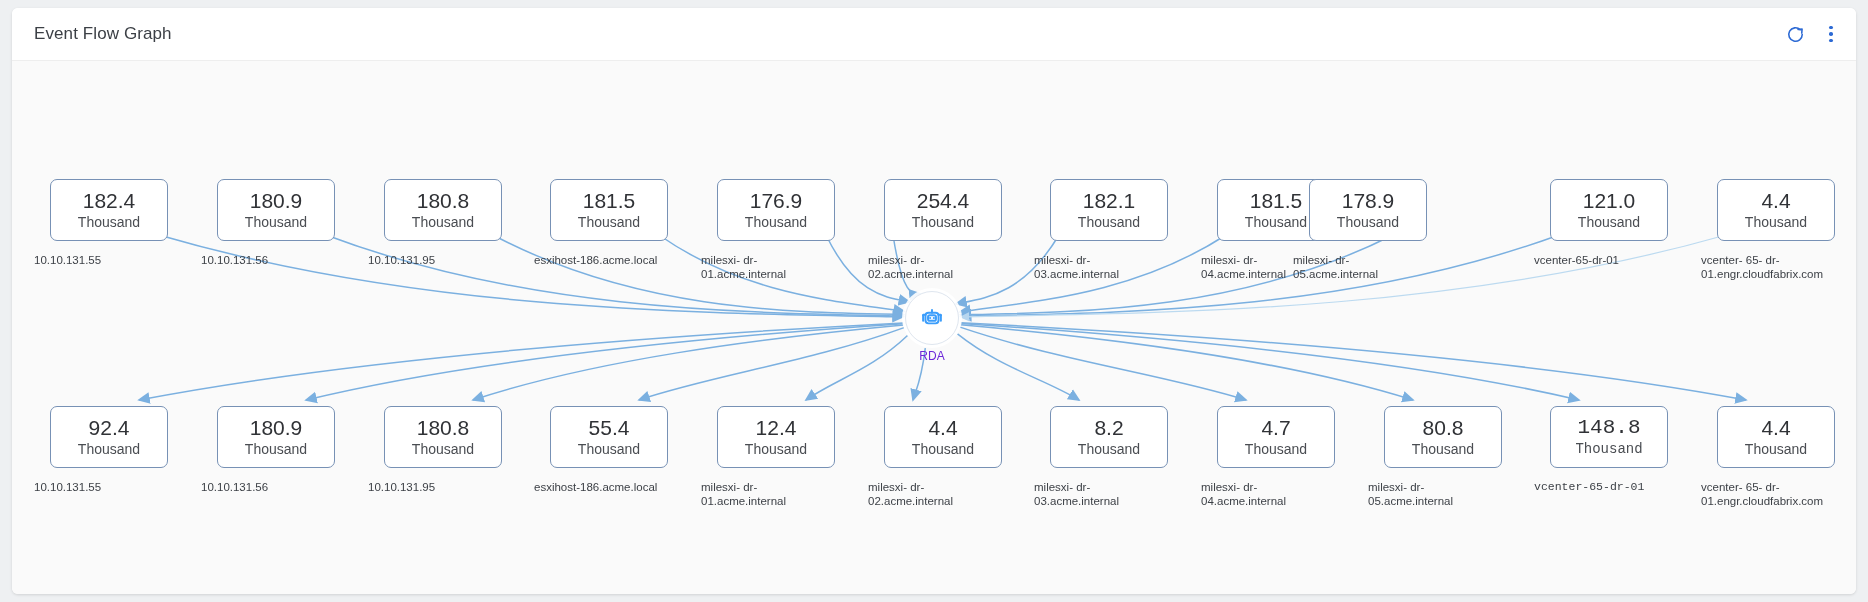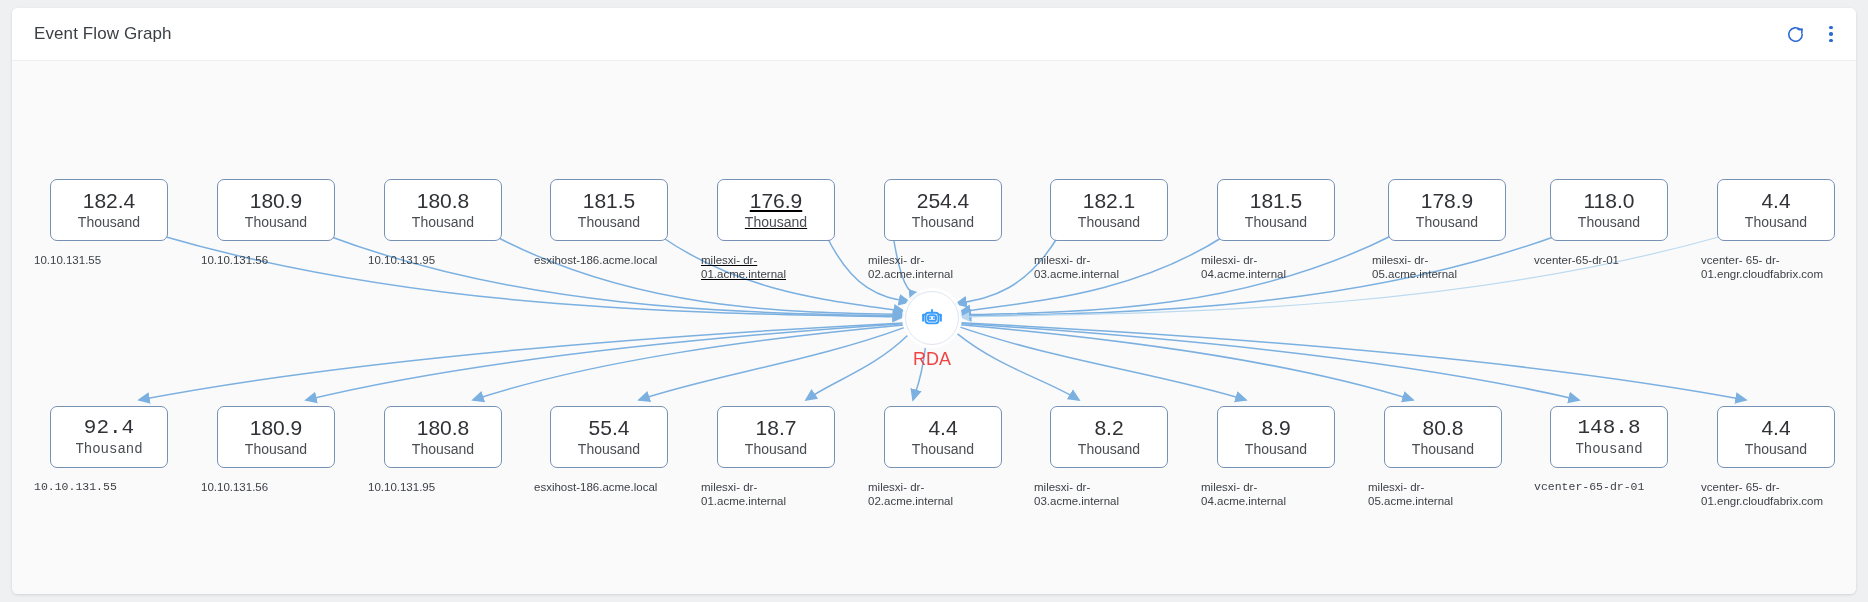--- a/index.html
+++ b/index.html
@@ -110,22 +110,22 @@
     width:52px;height:52px;
     margin:0 auto;
     background:#ffffff;
     border:1px solid #dfe6ef;
     border-radius:50%;
     display:flex;align-items:center;justify-content:center;
     box-shadow:0 0 0 3px rgba(255,255,255,.9);
   }
   .center-label{
     margin-top:4px;
-    font-size:18px;
-    color:#ef4444;
+    font-size:12px;
+    color:#6d28d9;
   }
 </style>
 </head>
 <body>
 
 <div class="card">
 
   <div class="card-header">
     <span class="card-title">Event Flow Graph</span>
     <div class="header-actions">
@@ -206,21 +206,21 @@
             </div>
             <div class="node-label">10.10.131.95</div>
           </div>
           <div class="node" style="left: 538px; top: 118px;">
             <div class="node-box">
               <div class="node-value">181.5</div>
               <div class="node-unit">Thousand</div>
             </div>
             <div class="node-label">esxihost-186.acme.local</div>
           </div>
-          <div class="node" style="left: 705px; top: 118px; text-decoration: underline;">
+          <div class="node" style="left: 705px; top: 118px;">
             <div class="node-box">
               <div class="node-value">176.9</div>
               <div class="node-unit">Thousand</div>
             </div>
             <div class="node-label">milesxi- dr-
 01.acme.internal</div>
           </div>
           <div class="node" style="left: 872px; top: 118px;">
             <div class="node-box">
               <div class="node-value">254.4</div>
@@ -238,46 +238,46 @@
 03.acme.internal</div>
           </div>
           <div class="node" style="left: 1205px; top: 118px;">
             <div class="node-box">
               <div class="node-value">181.5</div>
               <div class="node-unit">Thousand</div>
             </div>
             <div class="node-label">milesxi- dr-
 04.acme.internal</div>
           </div>
-          <div class="node" style="left: 1376px; top: 118px;">
+          <div class="node" style="left: 1297px; top: 118px;">
             <div class="node-box">
               <div class="node-value">178.9</div>
               <div class="node-unit">Thousand</div>
             </div>
             <div class="node-label">milesxi- dr-
 05.acme.internal</div>
           </div>
           <div class="node" style="left: 1538px; top: 118px;">
             <div class="node-box">
-              <div class="node-value">118.0</div>
+              <div class="node-value">121.0</div>
               <div class="node-unit">Thousand</div>
             </div>
             <div class="node-label">vcenter-65-dr-01</div>
           </div>
           <div class="node" style="left: 1705px; top: 118px;">
             <div class="node-box">
               <div class="node-value">4.4</div>
               <div class="node-unit">Thousand</div>
             </div>
             <div class="node-label">vcenter- 65- dr-
 01.engr.cloudfabrix.com</div>
           </div>
         </div>
       <div id="bottom-row">
-          <div class="node" style="left: 38px; top: 345px; font-family: Liberation Mono, monospace;">
+          <div class="node" style="left: 38px; top: 345px;">
             <div class="node-box">
               <div class="node-value">92.4</div>
               <div class="node-unit">Thousand</div>
             </div>
             <div class="node-label">10.10.131.55</div>
           </div>
           <div class="node" style="left: 205px; top: 345px;">
             <div class="node-box">
               <div class="node-value">180.9</div>
               <div class="node-unit">Thousand</div>
@@ -293,21 +293,21 @@
           </div>
           <div class="node" style="left: 538px; top: 345px;">
             <div class="node-box">
               <div class="node-value">55.4</div>
               <div class="node-unit">Thousand</div>
             </div>
             <div class="node-label">esxihost-186.acme.local</div>
           </div>
           <div class="node" style="left: 705px; top: 345px;">
             <div class="node-box">
-              <div class="node-value">18.7</div>
+              <div class="node-value">12.4</div>
               <div class="node-unit">Thousand</div>
             </div>
             <div class="node-label">milesxi- dr-
 01.acme.internal</div>
           </div>
           <div class="node" style="left: 872px; top: 345px;">
             <div class="node-box">
               <div class="node-value">4.4</div>
               <div class="node-unit">Thousand</div>
             </div>
@@ -317,21 +317,21 @@
           <div class="node" style="left: 1038px; top: 345px;">
             <div class="node-box">
               <div class="node-value">8.2</div>
               <div class="node-unit">Thousand</div>
             </div>
             <div class="node-label">milesxi- dr-
 03.acme.internal</div>
           </div>
           <div class="node" style="left: 1205px; top: 345px;">
             <div class="node-box">
-              <div class="node-value">8.9</div>
+              <div class="node-value">4.7</div>
               <div class="node-unit">Thousand</div>
             </div>
             <div class="node-label">milesxi- dr-
 04.acme.internal</div>
           </div>
           <div class="node" style="left: 1372px; top: 345px;">
             <div class="node-box">
               <div class="node-value">80.8</div>
               <div class="node-unit">Thousand</div>
             </div>

